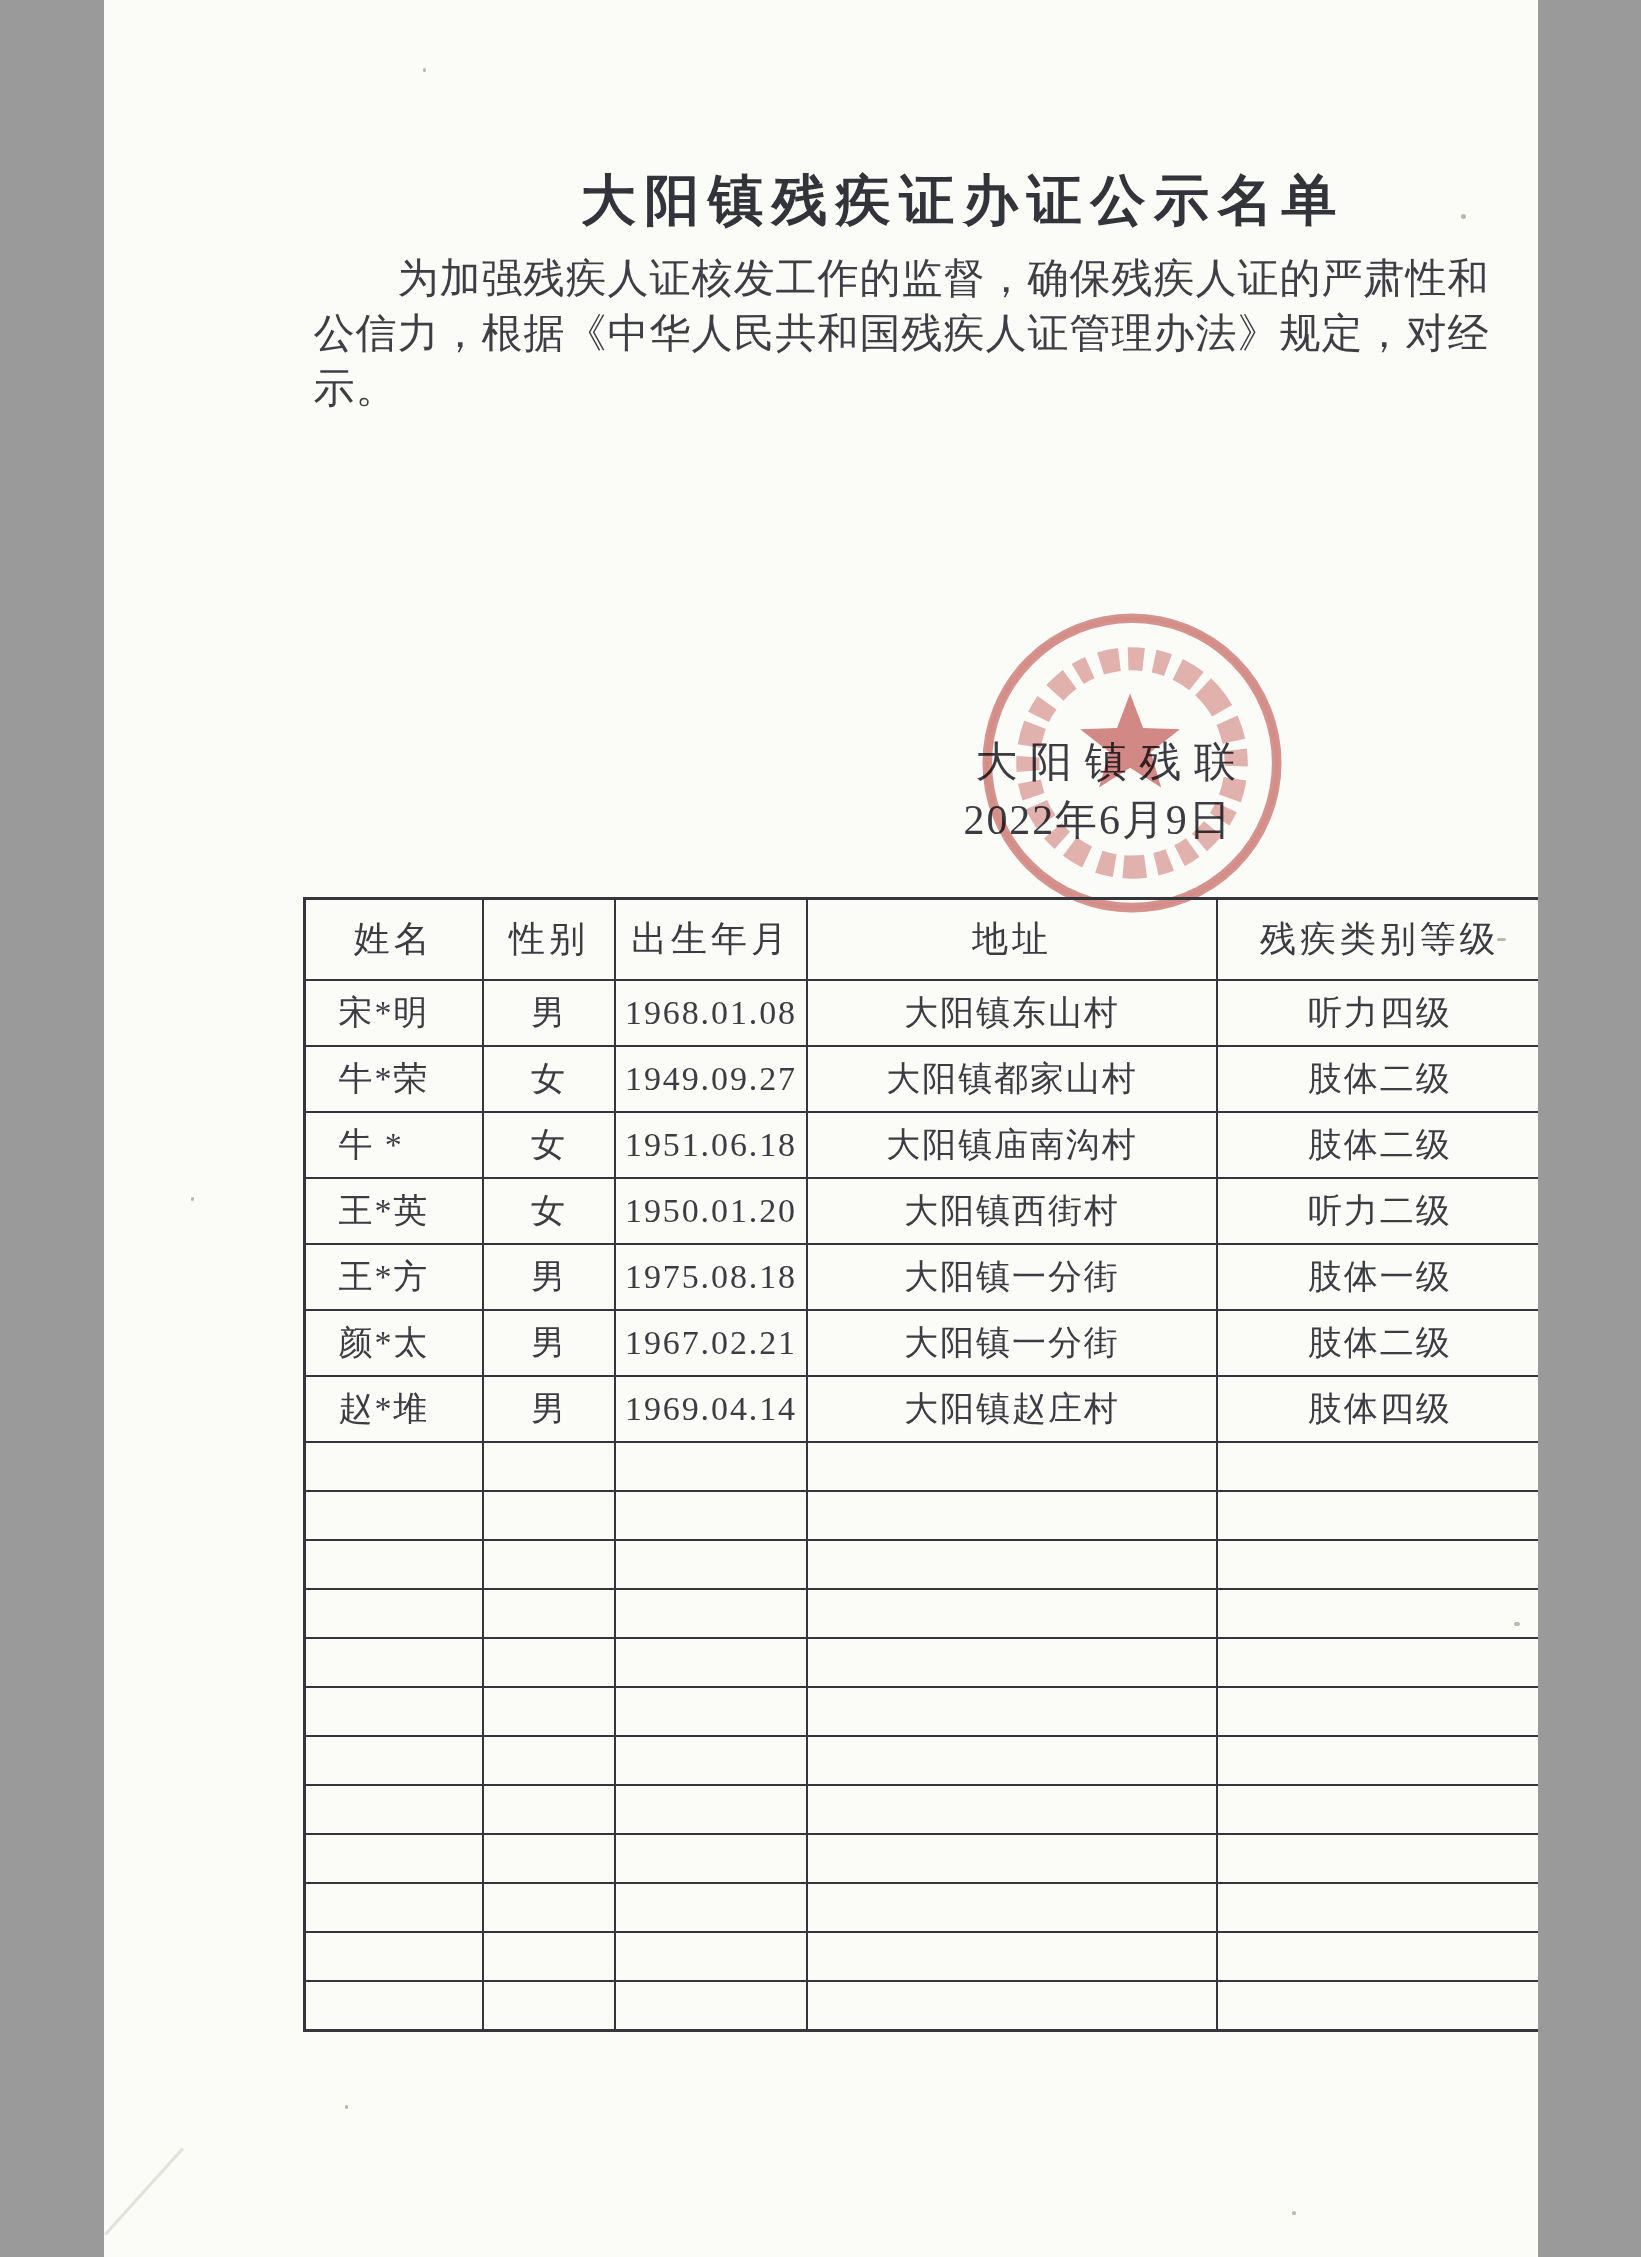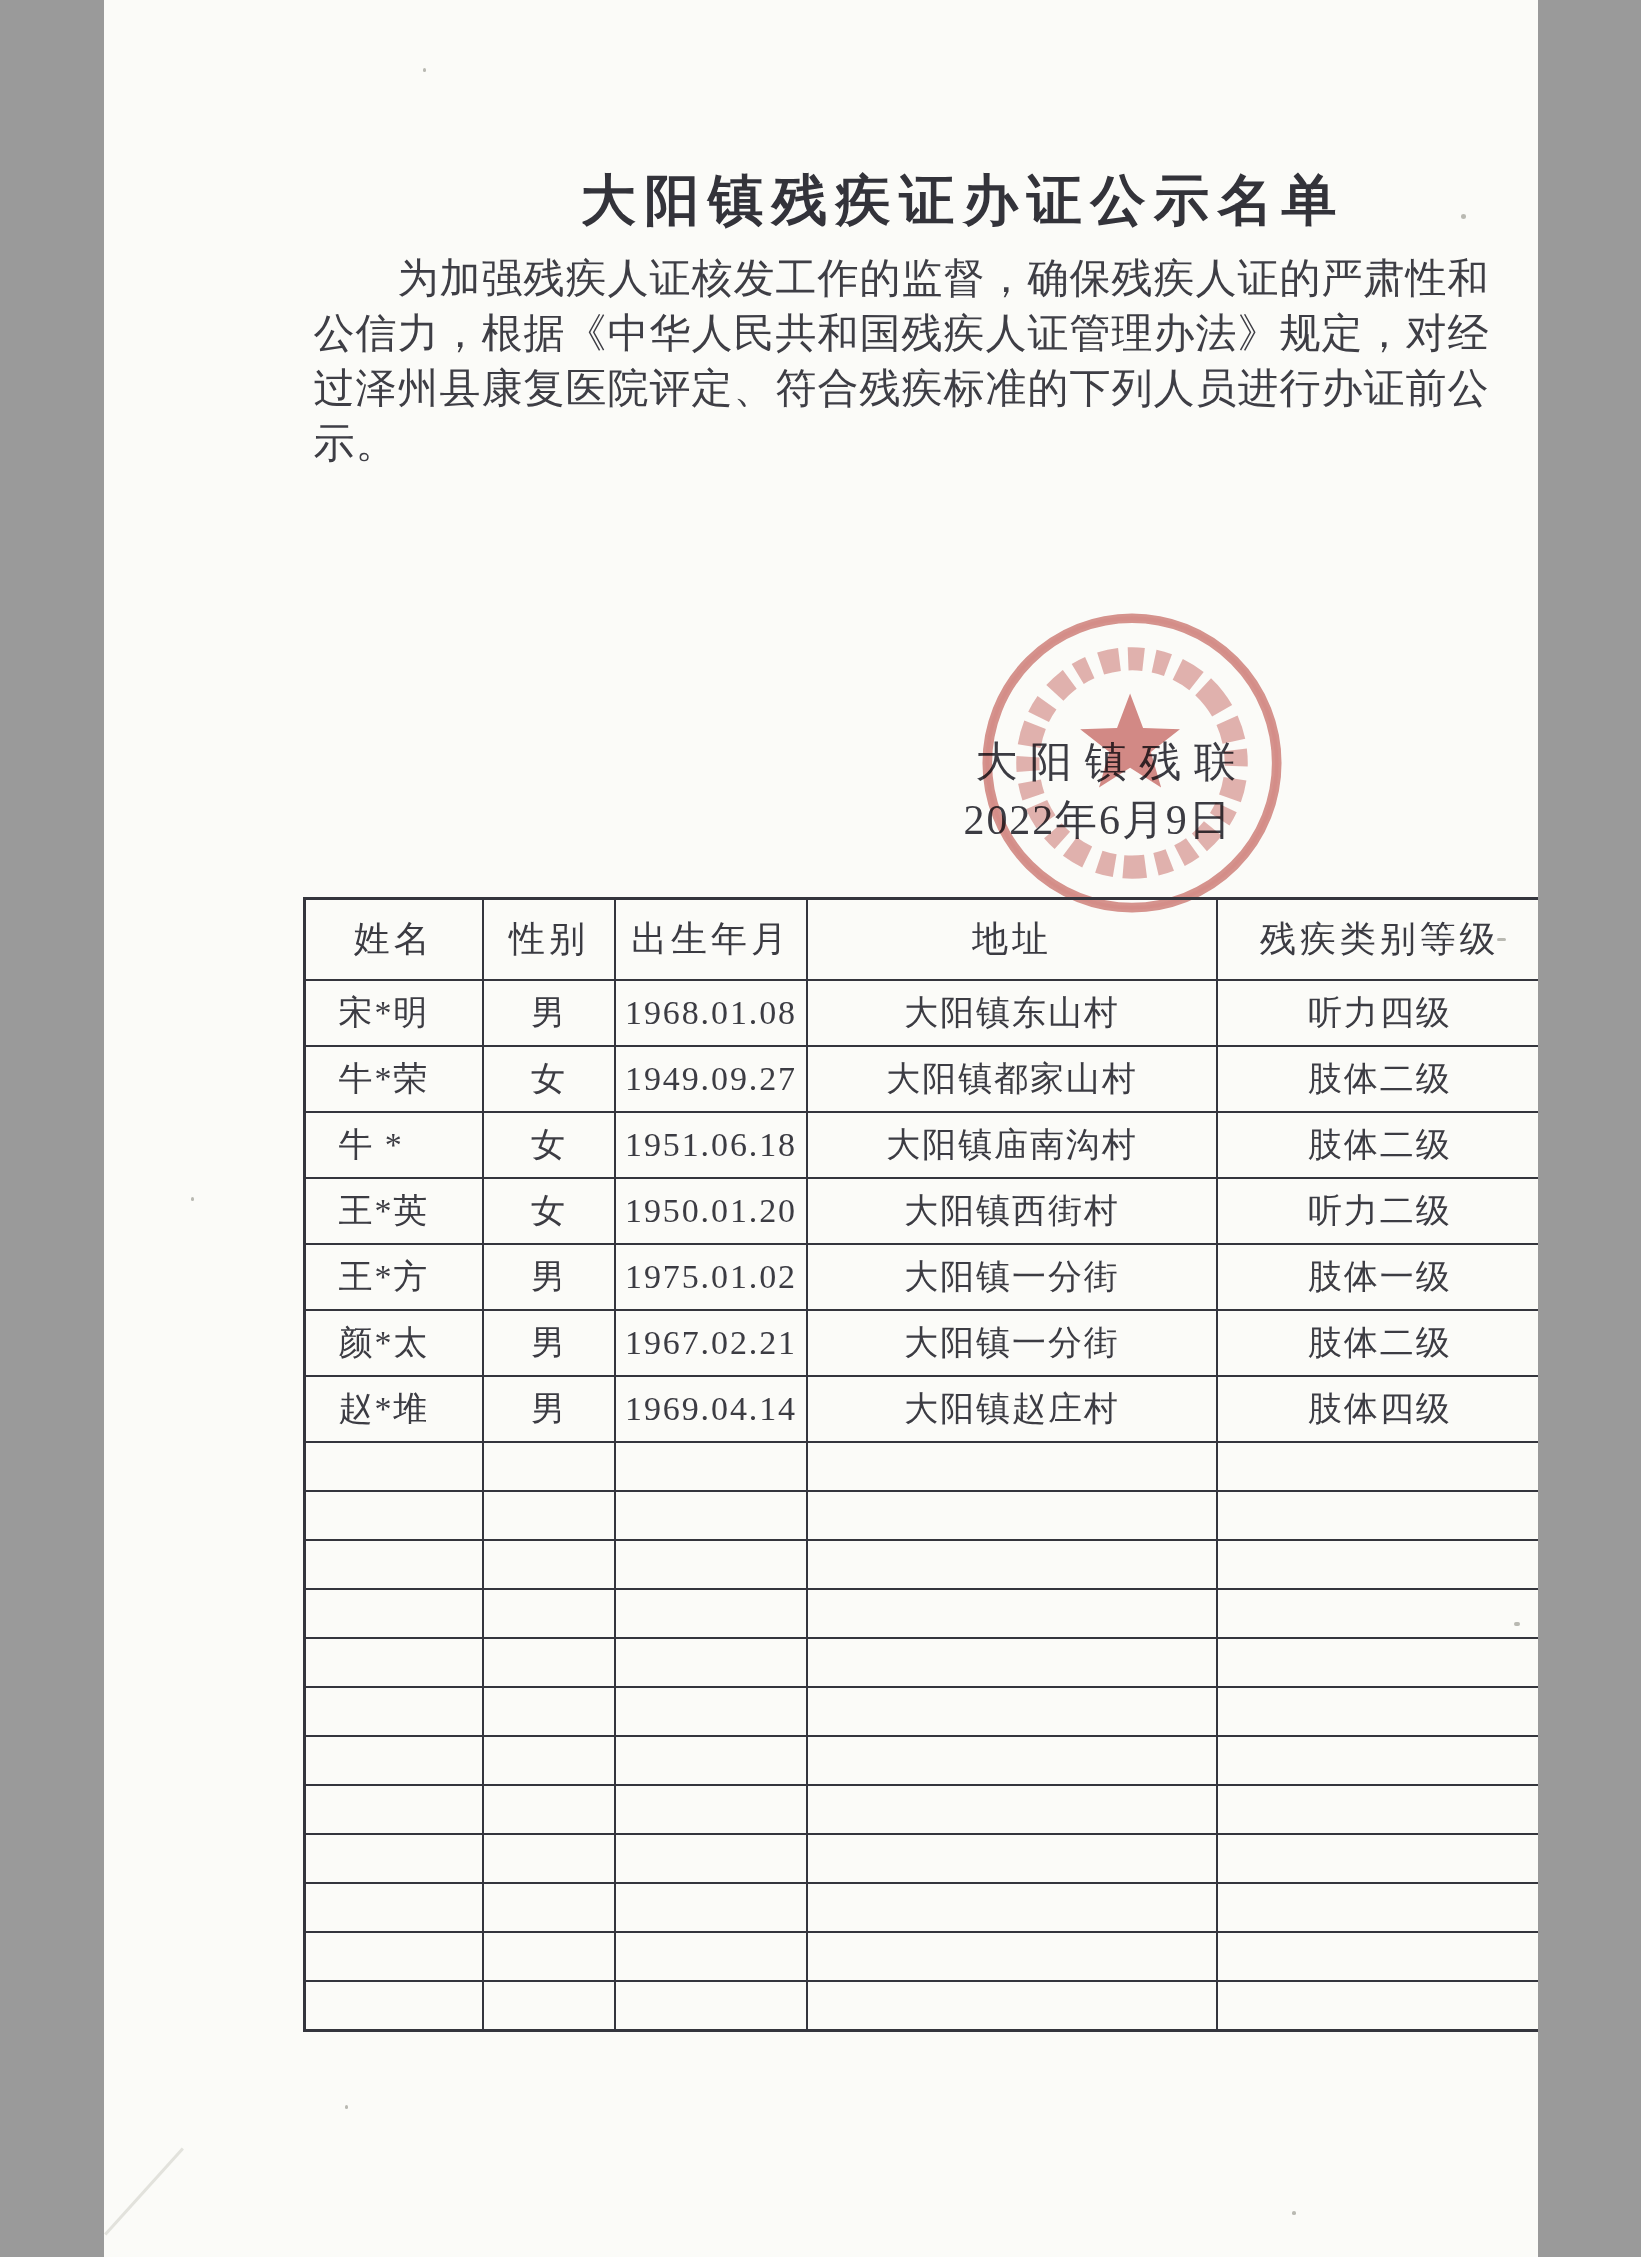--- a/index.html
+++ b/index.html
@@ -76,21 +76,20 @@
 <body>
 
 <div class="page">
 
   <div class="doc-title">大阳镇残疾证办证公示名单</div>
 
   <div class="notice">
     <div>
         <div class="body-line">　　为加强残疾人证核发工作的监督，确保残疾人证的严肃性和</div>
         <div class="body-line">公信力，根据《中华人民共和国残疾人证管理办法》规定，对经</div>
-        <div class="body-line">过泽州县康复医院评定、符合残疾标准的下列人员进行办证前公</div>
         <div class="body-line">示。</div>
       </div>
   </div>
 
   <div class="sig-line sig-org">大阳镇残联</div>
   <div class="sig-line sig-date">2022年6月9日</div>
 
   <svg class="seal" viewBox="0 0 340 340">
     <g>
       <circle cx="170" cy="172" r="150" fill="none" stroke="#c0504b" stroke-width="10" opacity="0.72"></circle>
@@ -146,21 +145,21 @@
         <tr>
         <td class="cell-name">王*英</td>
         <td>女</td>
         <td>1950.01.20</td>
         <td>大阳镇西街村</td>
         <td>听力二级</td>
       </tr>
         <tr>
         <td class="cell-name">王*方</td>
         <td>男</td>
-        <td>1975.01.02</td>
+        <td>1975.08.18</td>
         <td>大阳镇一分街</td>
         <td>肢体一级</td>
       </tr>
         <tr>
         <td class="cell-name">颜*太</td>
         <td>男</td>
         <td>1967.02.21</td>
         <td>大阳镇一分街</td>
         <td>肢体二级</td>
       </tr>

